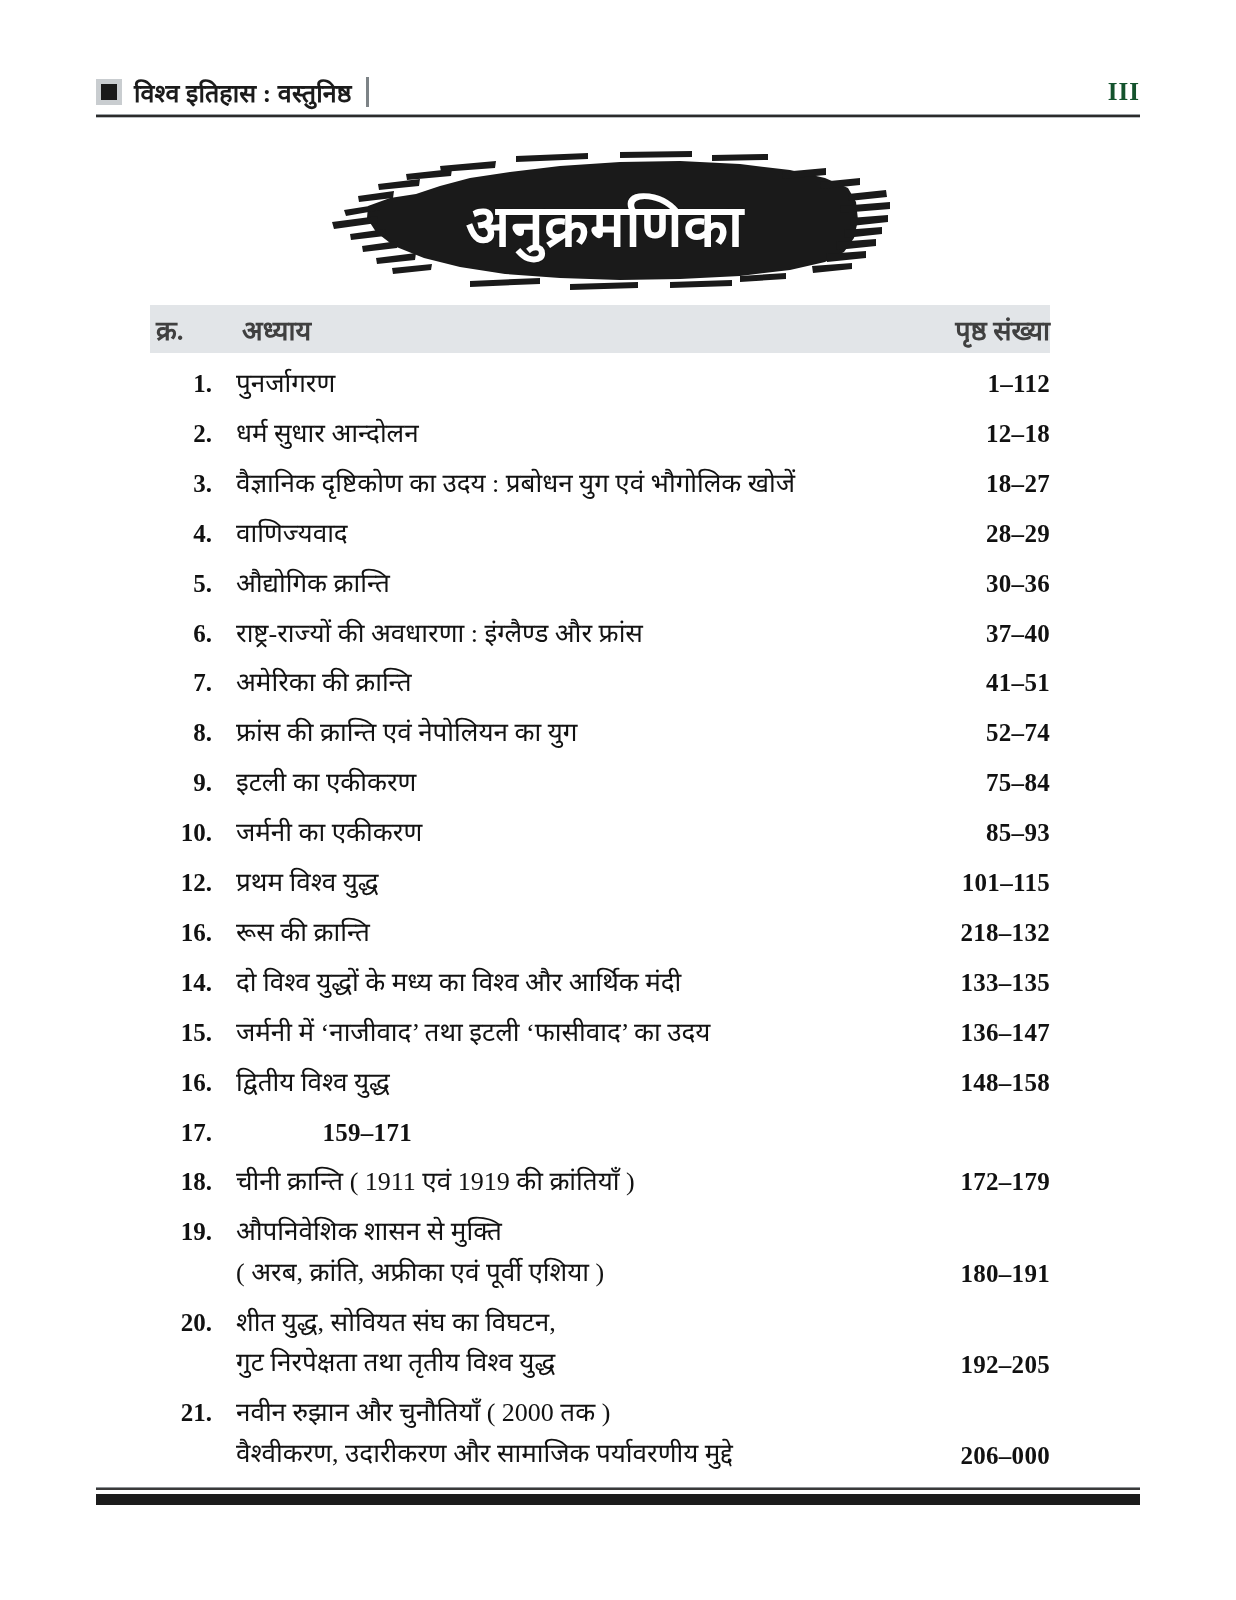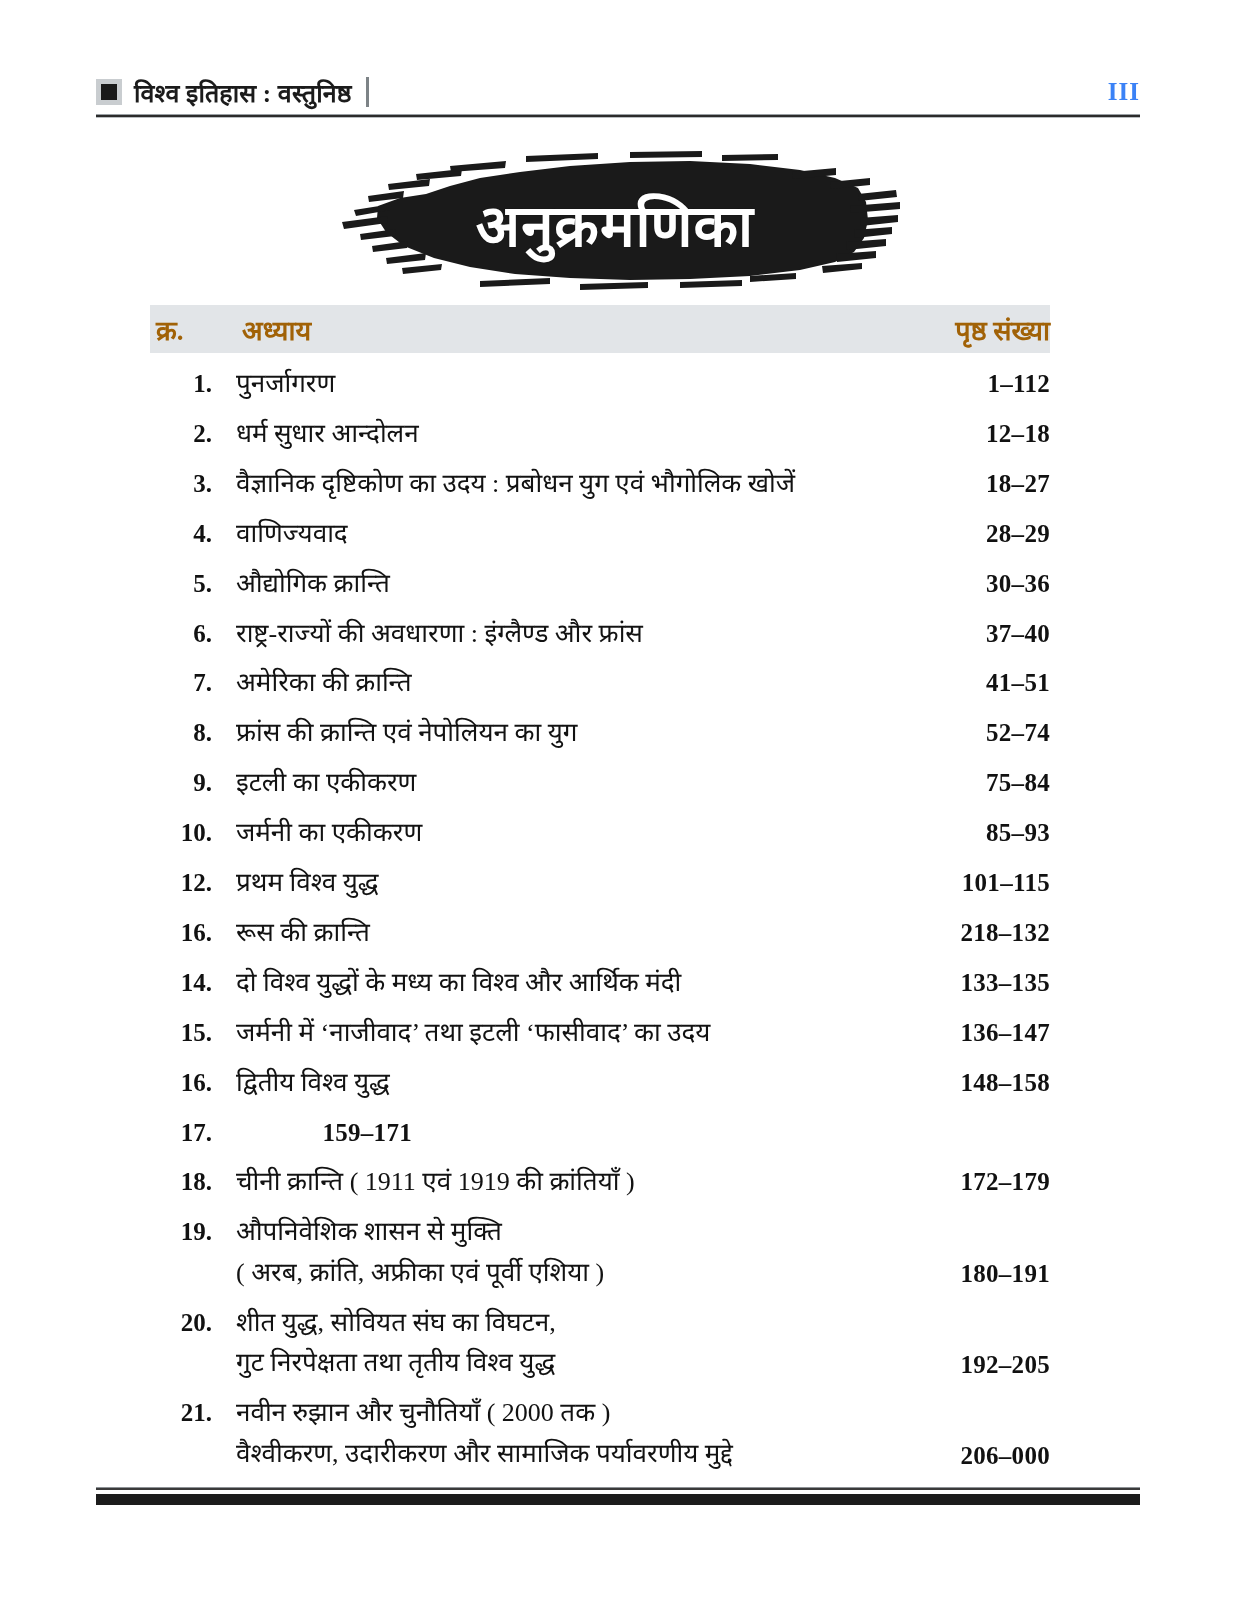--- a/index.html
+++ b/index.html
@@ -62,36 +62,36 @@
     width: 3px;
     height: 30px;
     background: #7d8387;
     flex: 0 0 auto;
   }
   .runhead-folio {
     margin-left: auto;
     font-size: 25px;
     font-weight: 700;
     letter-spacing: 1px;
-    color: #3b82f6;
+    color: #14532d;
   }
 
   .rule-top {
     position: absolute;
     left: 96px;
     top: 114px;
     width: 1044px;
     height: 4px;
     background: linear-gradient(to bottom, #9aa0a4 0 1px, #2b2b2b 1px 3px, #b9bdc0 3px 4px);
   }
 
   
   .banner {
     position: absolute;
-    left: 330px;
+    left: 320px;
     top: 148px;
     width: 570px;
     height: 145px;
   }
   .banner svg { display: block; width: 100%; height: 100%; }
   .banner-title {
     position: absolute;
     left: 0;
     top: 0;
     width: 100%;
@@ -116,21 +116,21 @@
     top: 305px;
     width: 900px;
   }
   .toc-head {
     display: flex;
     align-items: center;
     background: #e2e5e8;
     height: 48px;
     font-size: 27px;
     font-weight: 700;
-    color: #a16207;
+    color: #404040;
   }
   .col-sr   { width: 62px; text-align: right; flex: 0 0 auto; }
   .col-ch   { flex: 1 1 auto; padding-left: 24px; }
   .col-pg   { width: 200px; text-align: right; flex: 0 0 auto; }
 
   .toc-head .col-sr { padding-left: 6px; text-align: left; }
 
   .toc-body { padding-top: 6px; }
 
   .toc-row {

